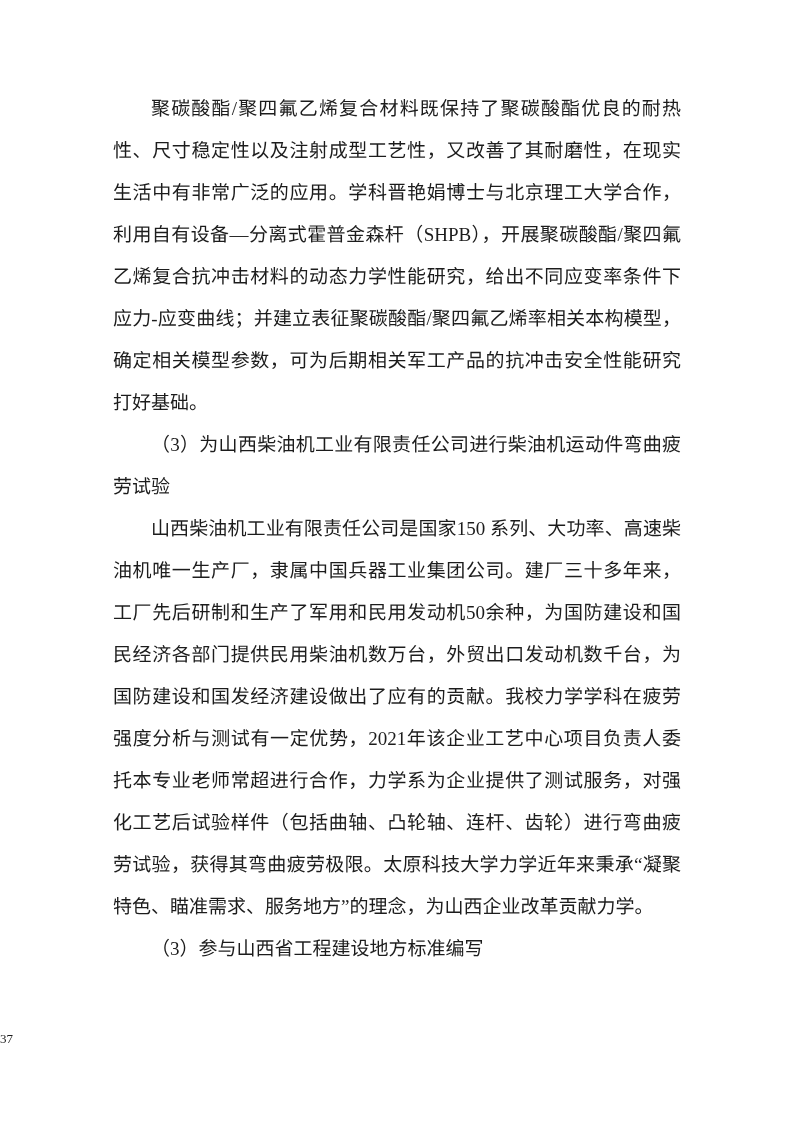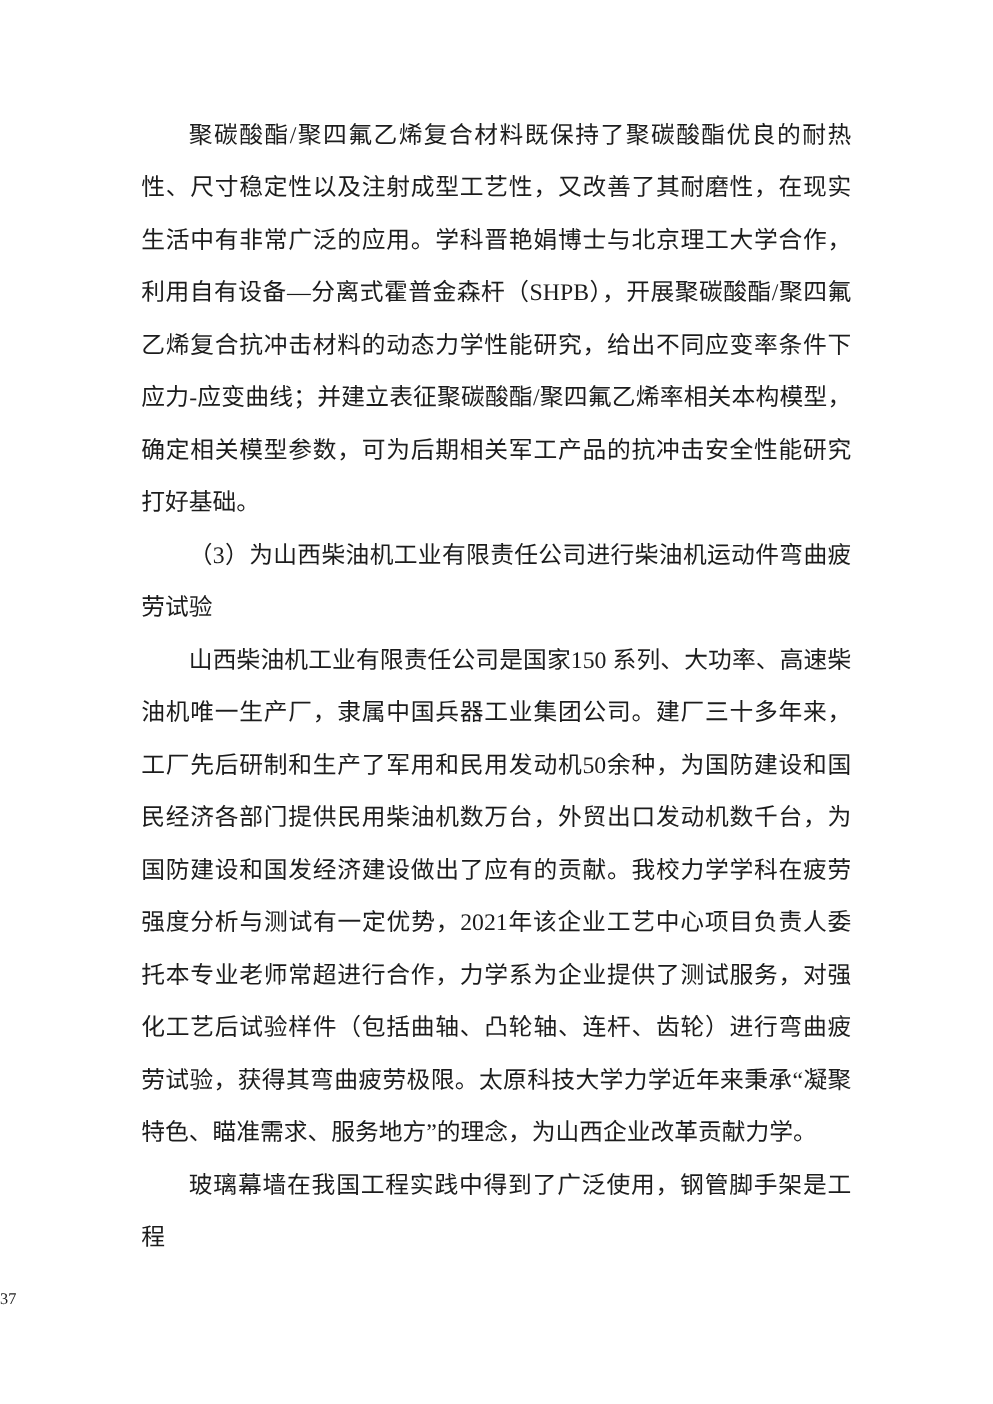--- a/index.html
+++ b/index.html
@@ -44,16 +44,16 @@
   }
 </style>
 </head>
 <body>
 
 <div class="page">
   <div class="content">
     <p class="para">聚碳酸酯/聚四氟乙烯复合材料既保持了聚碳酸酯优良的耐热性、尺寸稳定性以及注射成型工艺性，又改善了其耐磨性，在现实生活中有非常广泛的应用。学科晋艳娟博士与北京理工大学合作，利用自有设备—分离式霍普金森杆（SHPB），开展聚碳酸酯/聚四氟乙烯复合抗冲击材料的动态力学性能研究，给出不同应变率条件下应力-应变曲线；并建立表征聚碳酸酯/聚四氟乙烯率相关本构模型，确定相关模型参数，可为后期相关军工产品的抗冲击安全性能研究打好基础。</p>
     <p class="para">（3）为山西柴油机工业有限责任公司进行柴油机运动件弯曲疲劳试验</p>
     <p class="para">山西柴油机工业有限责任公司是国家150 系列、大功率、高速柴油机唯一生产厂，隶属中国兵器工业集团公司。建厂三十多年来，工厂先后研制和生产了军用和民用发动机50余种，为国防建设和国民经济各部门提供民用柴油机数万台，外贸出口发动机数千台，为国防建设和国发经济建设做出了应有的贡献。我校力学学科在疲劳强度分析与测试有一定优势，2021年该企业工艺中心项目负责人委托本专业老师常超进行合作，力学系为企业提供了测试服务，对强化工艺后试验样件（包括曲轴、凸轮轴、连杆、齿轮）进行弯曲疲劳试验，获得其弯曲疲劳极限。太原科技大学力学近年来秉承“凝聚特色、瞄准需求、服务地方”的理念，为山西企业改革贡献力学。</p>
-    <p class="para">玻璃幕墙在我国工程实践中得到了广泛使用，钢管脚手架是工程</p>
+    <p class="para">（3）参与山西省工程建设地方标准编写</p>
   </div>
   <div class="footer">37</div>
 </div>
 
 </body></html>

